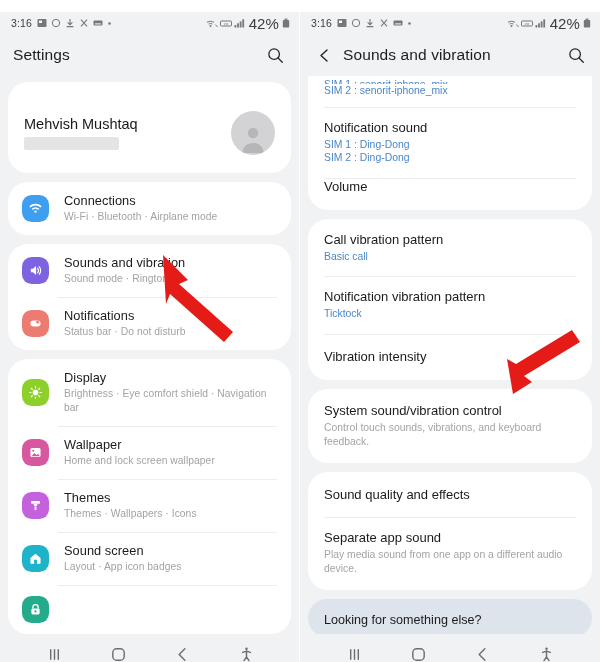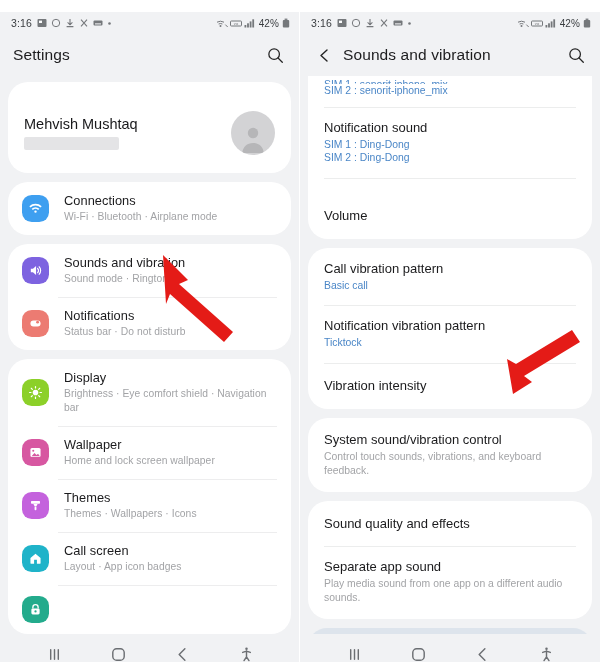--- a/index.html
+++ b/index.html
@@ -25,21 +25,21 @@
     display: flex; align-items: center;
     padding: 0 9px 0 11px;
     background: #f1f2f4;
     font-size: 10.5px; color: #3c3f43;
     letter-spacing: .1px;
   }
   .sb-time { font-size: 10.5px; color: #3a3d40; }
   .sb-left-icons { display: flex; align-items: center; gap: 4px; margin-left: 5px; }
   .sb-spacer { flex: 1; }
   .sb-right { display: flex; align-items: center; gap: 2px; }
-  .sb-batt-text { font-size: 10px; margin: 0 1px 0 2px; color: #3a3d40; }
+  .sb-batt-text { font-size: 15px; margin: 0 1px 0 2px; color: #3a3d40; }
   .sbico { display: inline-flex; width: 10px; height: 10px; opacity: .78; }
   .sbico svg { width: 100%; height: 100%; }
 
   
   .appbar {
     height: 42px;
     display: flex; align-items: center;
     padding: 0 13px;
     background: #f1f2f4;
   }
@@ -337,21 +337,21 @@
             <div class="t2">Themes  ·  Wallpapers  ·  Icons</div>
           </span>
         </div>
         <div class="row">
           <span class="ico" style="background:#1fb3c9">
             <svg viewBox="0 0 16 16">
                 <path d="M8 2.8l5.4 4.6v5.4a.9.9 0 0 1-.9.9h-3V9.4h-3v4.3h-3a.9.9 0 0 1-.9-.9V7.4z"></path>
               </svg>
           </span>
           <span class="txt">
-            <div class="t1">Call screen</div>
+            <div class="t1">Sound screen</div>
             <div class="t2">Layout  ·  App icon badges</div>
           </span>
         </div>
         <div class="row">
           <span class="ico" style="background:#23ab8c">
             <svg viewBox="0 0 16 16">
                 <path d="M5.2 7V5.6a2.8 2.8 0 0 1 5.6 0V7" fill="none" stroke="#fff" stroke-width="1.4"></path>
                 <rect x="3.6" y="6.8" width="8.8" height="6.4" rx="1.5"></rect>
                 <circle cx="8" cy="10" r="1.2" fill="#23ab8c"></circle>
               </svg>
@@ -497,21 +497,21 @@
       <div class="card first flat-top" style="margin-top:0">
         <div class="rrow clipped" style="padding-top:2px;padding-bottom:9px">
           <div class="clip-line half">SIM 1 : senorit-iphone_mix</div>
           <div class="clip-line">SIM 2 : senorit-iphone_mix</div>
         </div>
         <div class="rrow">
           <div class="rt1">Notification sound</div>
           <div class="rblue">SIM 1 : Ding-Dong</div>
           <div class="rblue" style="margin-top:0">SIM 2 : Ding-Dong</div>
         </div>
-        <div class="rrow" style="padding-top:29px;padding-bottom:15px">
+        <div class="rrow" style="padding-top:0;padding-bottom:15px">
           <div class="rt1">Volume</div>
         </div>
       </div>
 
       <div class="card">
         <div class="rrow">
           <div class="rt1">Call vibration pattern</div>
           <div class="rblue">Basic call</div>
         </div>
         <div class="rrow">
@@ -529,21 +529,21 @@
           <div class="rt2">Control touch sounds, vibrations, and keyboard feedback.</div>
         </div>
       </div>
 
       <div class="card">
         <div class="rrow" style="padding-top:14px;padding-bottom:14px">
           <div class="rt1">Sound quality and effects</div>
         </div>
         <div class="rrow" style="padding-top:12px;padding-bottom:14px">
           <div class="rt1">Separate app sound</div>
-          <div class="rt2">Play media sound from one app on a different audio sounds.</div>
+          <div class="rt2">Play media sound from one app on a different audio device.</div>
         </div>
       </div>
 
       <div class="tipcard">
         <div class="tt">Looking for something else?</div>
 
       </div>
     </div>
 
     <div class="arrow-layer">

